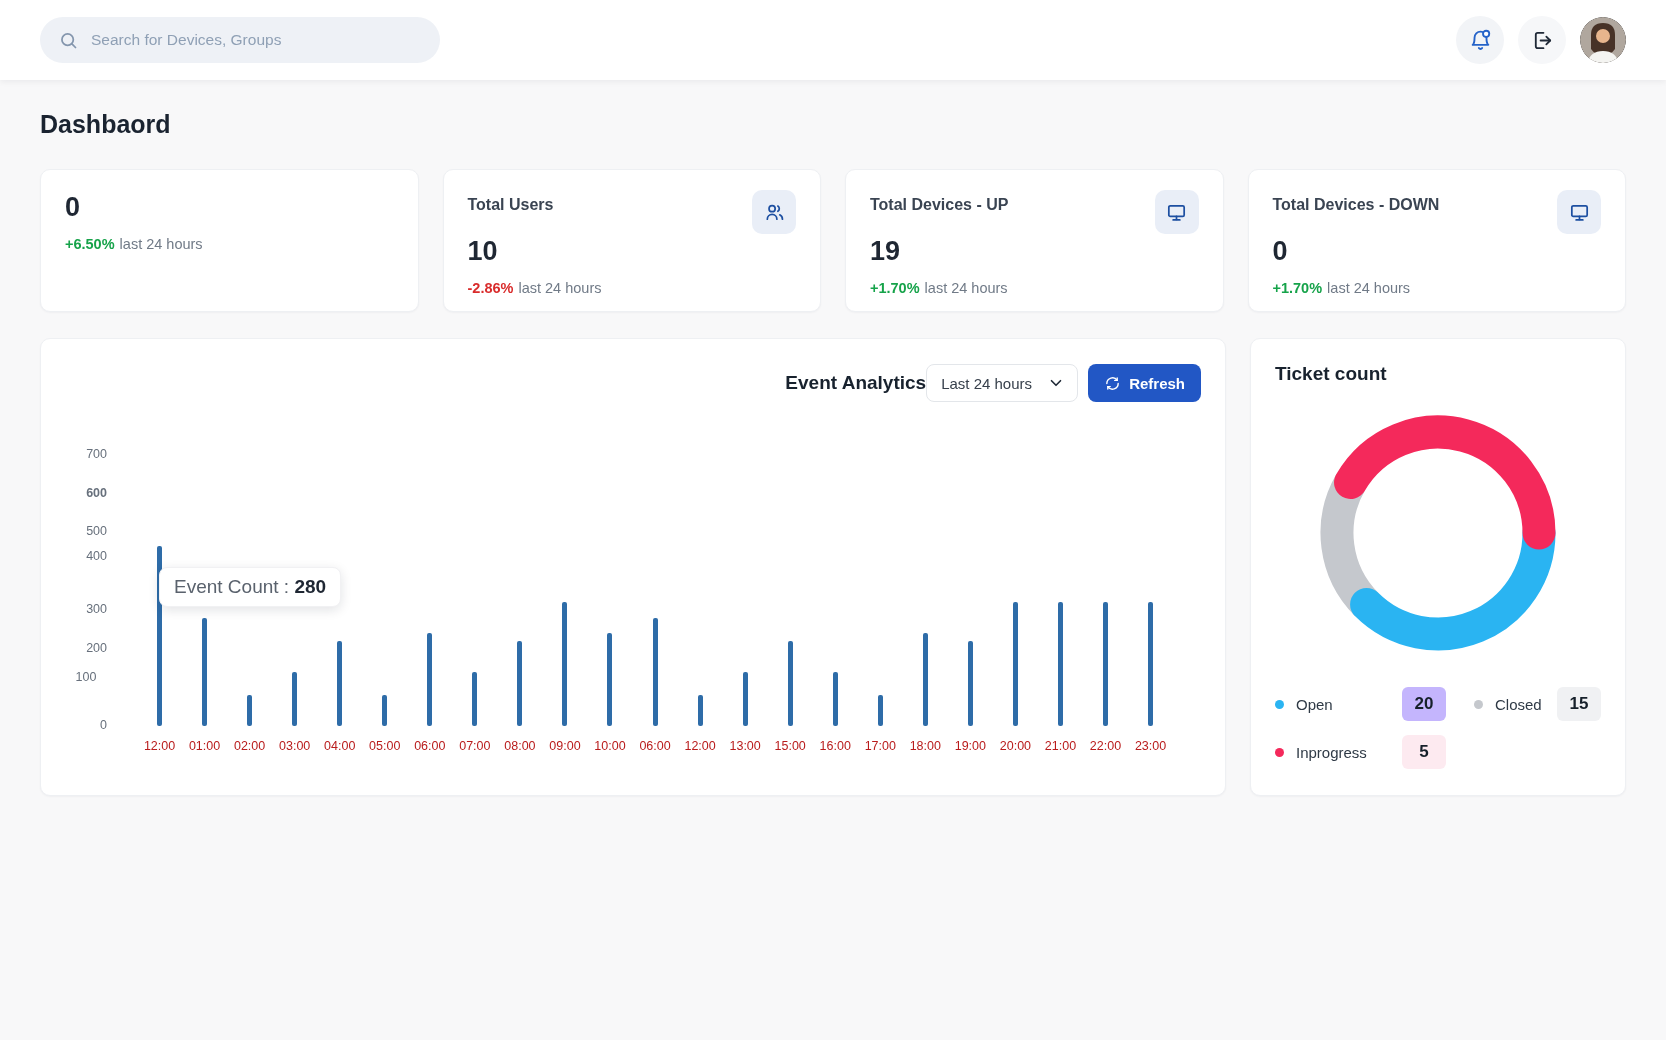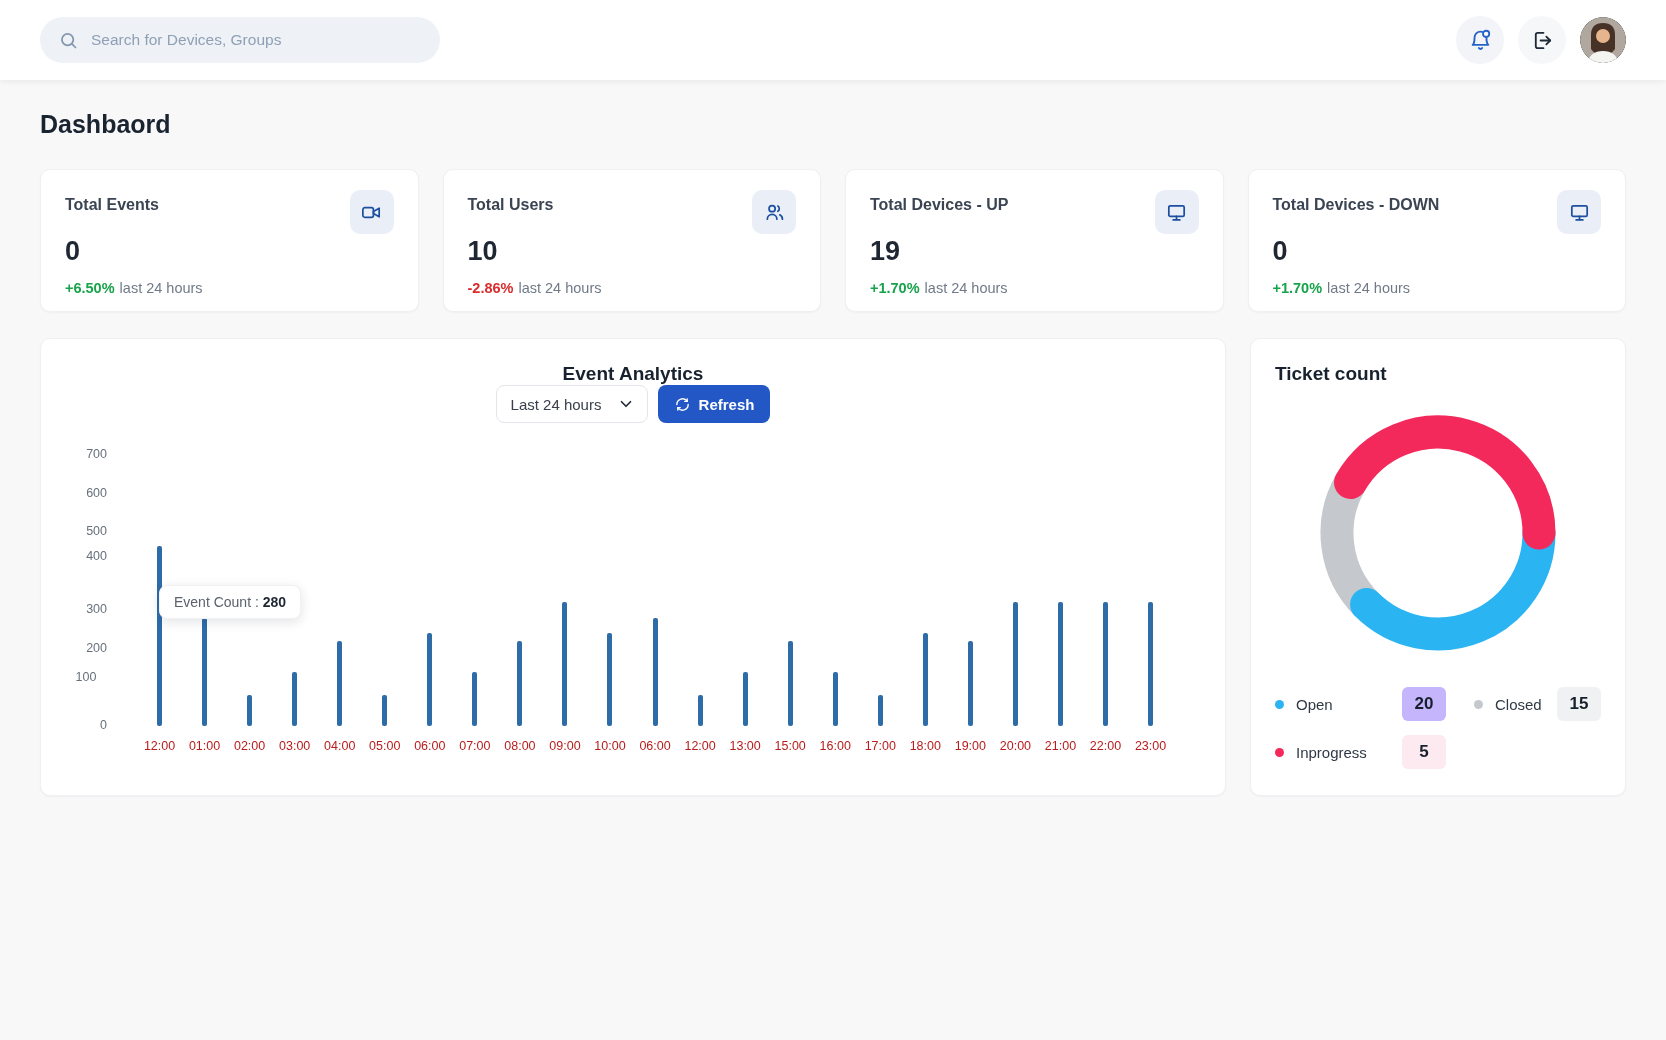--- a/index.html
+++ b/index.html
@@ -34,42 +34,42 @@
   .card-value { font-size:27px; font-weight:bold; color:#1f2733; margin-top:2px; }
   .card-delta { margin-top:13px; font-size:14.5px; color:#707a87; }
   .card-delta .pct { font-weight:bold; margin-right:5px; }
 
   
   .panels { display:flex; gap:24px; margin-top:26px; }
   .panel { background:#fff; border:1px solid #eef0f3; border-radius:10px;
            box-shadow:0 1px 2px rgba(16,24,40,.04); }
   .panel-analytics { flex:1; height:458px; padding:24px; position:relative; }
   .panel-tickets  { width:376px; height:458px; padding:24px; }
-  .panel-head { display:flex; justify-content:flex-start; align-items:center; height:40px;flex-direction:column; }
+  .panel-head { display:flex; justify-content:flex-end; align-items:center; height:40px; }
   .panel-title { font-size:19px; font-weight:bold; color:#18222e; }
   .head-controls { display:flex; align-items:center; gap:10px; }
   .select { width:152px; height:38px; border:1px solid #e3e6ea; border-radius:8px; background:#fff;
             display:flex; align-items:center; justify-content:space-between; padding:0 12px 0 14px;
             font-size:15px; color:#37404c; cursor:pointer; }
   .btn-refresh { height:38px; border:none; border-radius:8px; background:#2257c5; color:#fff;
                  display:flex; align-items:center; gap:8px; padding:0 16px; font-size:15px;
                  font-weight:bold; cursor:pointer; font-family:"Liberation Sans",sans-serif; }
 
   
   .chart { position:relative; margin-top:22px; height:348px; }
   .ytick { position:absolute; left:0; width:42px; text-align:right;
            font-size:12.5px; color:#67707c; }
   .bar-plot { position:absolute; top:30px; left:72px; right:28px; height:271px;
               display:flex; justify-content:space-between; }
   .bar-col { position:relative; flex:1; display:flex; align-items:flex-end; justify-content:center; }
   .bar { width:5px; border-radius:2px; }
   .xtick { position:absolute; top:284px; left:50%; transform:translateX(-50%);
            font-size:12.5px; color:#b91c1c; white-space:nowrap; }
-  .tooltip { position:absolute; left:94px; top:160px; background:#fff; border:1px solid #f1f1f3;
-             border-radius:8px; padding:8px 14px; font-size:14px; color:#5a626d;
+  .tooltip { position:absolute; left:94px; top:142px; background:#fff; border:1px solid #f1f1f3;
+             border-radius:8px; padding:8px 14px; font-size:19px; color:#5a626d;
              box-shadow:0 3px 12px rgba(16,24,40,.12); white-space:nowrap; z-index:3; }
   .tooltip b { color:#1f2733; }
 
   
   .donut-wrap { display:flex; justify-content:center; margin-top:30px; }
   .legend { margin-top:36px; display:grid; grid-template-columns:185px 1fr; row-gap:12px;gap:14px; }
   .legend-item { display:flex; align-items:center; gap:12px; }
   .dot { width:9px; height:9px; border-radius:50%; flex:none; }
   .legend-label { font-size:15px; color:#2f3a46; }
   .badge { margin-left:auto; min-width:44px; text-align:center; padding:7px 8px;
@@ -118,29 +118,20 @@
     </div>
   </div>
 </header>
 
 <main class="main">
   <h1 class="page-title">Dashbaord</h1>
 
   <section class="cards">
 
     <div class="card">
-      <div class="card-head">
-        <div class="card-title">Total Events</div>
-        <div class="card-iconbox">
-          <svg width="23" height="23" viewBox="0 0 24 24" fill="none" stroke="#1d4fa1" stroke-width="1.8" stroke-linejoin="round">
-            <rect x="3" y="7" width="11" height="10" rx="2"></rect>
-              <path d="M14 11l6-3.5v9L14 13z"></path>
-          </svg>
-        </div>
-      </div>
       <div class="card-value">0</div>
       <div class="card-delta">
         <span class="pct" style="color: rgb(22, 163, 74);">+6.50%</span><span>last 24 hours</span>
       </div>
     </div>
 
     <div class="card">
       <div class="card-head">
         <div class="card-title">Total Users</div>
         <div class="card-iconbox">
@@ -213,21 +204,21 @@
                 <path d="M5.4 19.8v-3.4h3.4"></path>
             </svg>
             <span>Refresh</span>
           </button>
         </div>
       </div>
 
       <div class="chart">
         <div>
             <div class="ytick" style="top: 22px;">700</div>
-            <div class="ytick" style="top: 60.7143px;">600</div>
+            <div class="ytick" style="top: 60.7143px; font-weight: bold;">600</div>
             <div class="ytick" style="top: 99.4286px;">500</div>
             <div class="ytick" style="top: 124px;">400</div>
             <div class="ytick" style="top: 176.857px;">300</div>
             <div class="ytick" style="top: 215.571px;">200</div>
             <div class="ytick" style="top: 245px; text-align: center;">100</div>
             <div class="ytick" style="top: 293px;">0</div>
           </div>
         <div class="bar-plot">
             <div class="bar-col">
               <div class="bar" style="height: 180.021px; background: rgb(46, 108, 168);"></div>

